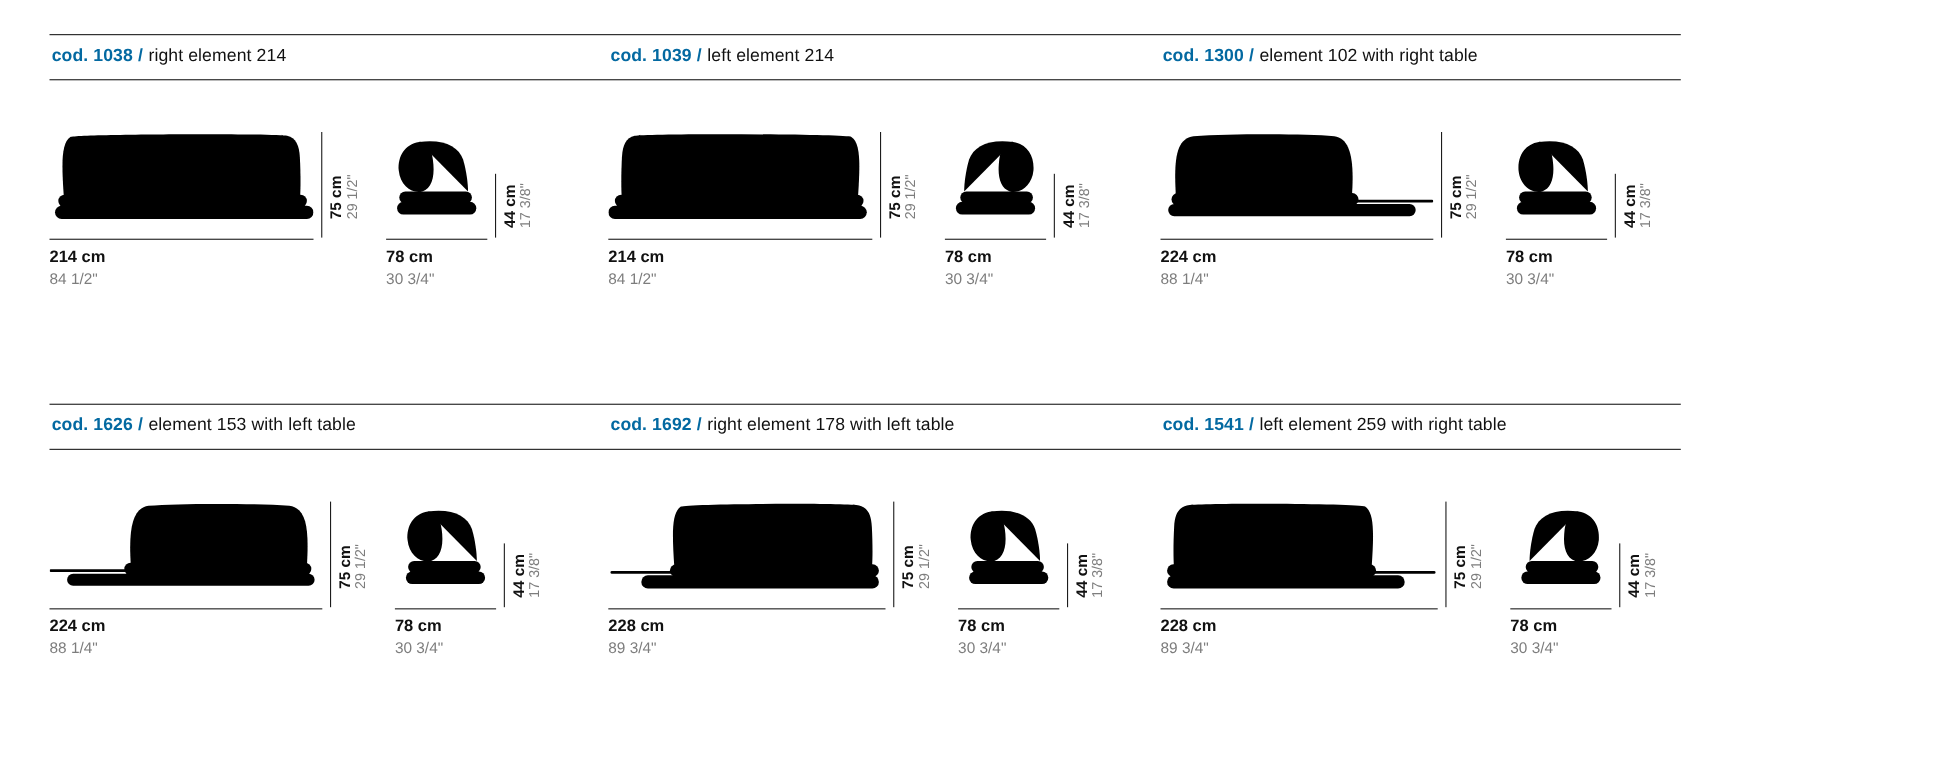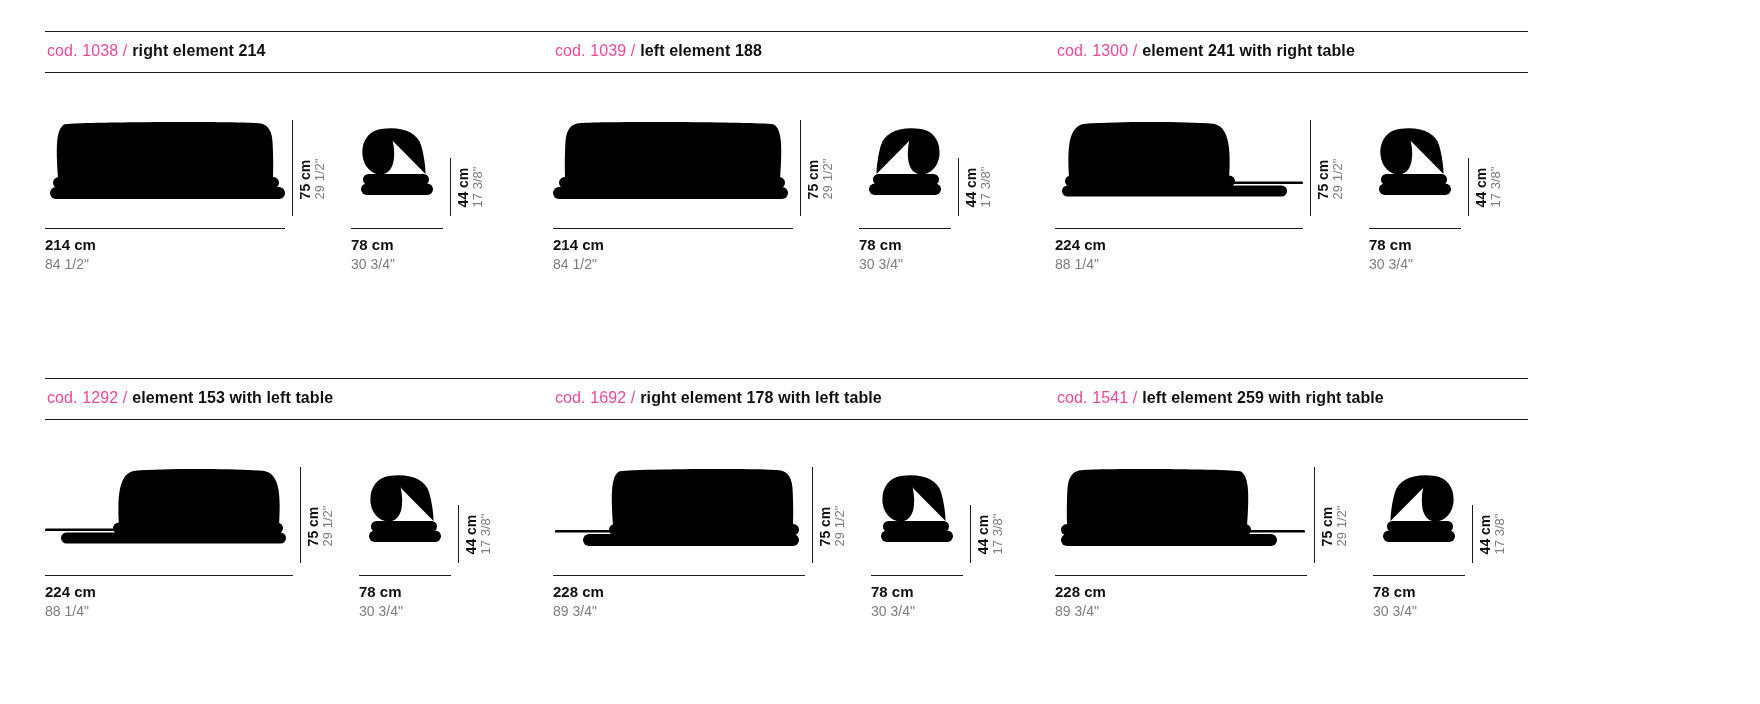--- a/index.html
+++ b/index.html
@@ -8,39 +8,39 @@
     font-family:"Liberation Sans","DejaVu Sans",sans-serif;color:#141414;
   }
   .content{position:absolute;left:45px;top:0;width:1483px;}
   .row{margin-top:31px;}
   .row.second{margin-top:106px;}
   .hdr-band{
     display:grid;grid-template-columns:508px 502px 473px;
     border-top:1.5px solid #1c1c1c;border-bottom:1.5px solid #1c1c1c;
   }
   .hdr{padding:10px 0 12px 2px;font-size:16px;letter-spacing:.1px;white-space:nowrap;}
-  .hdr .code{font-weight:400;color:#ec4899;}
-  .hdr .name{font-weight:700;color:#111;margin-left:5px;}
+  .hdr .code{font-weight:700;color:#0369a1;}
+  .hdr .name{font-weight:400;color:#111;margin-left:5px;}
   .figs{display:grid;grid-template-columns:508px 502px 473px;margin-top:44px;}
   .figcell{display:flex;gap:24px;align-items:flex-end;}
   .figgroup{display:flex;flex-direction:column;}
   .figrow{display:flex;}
   svg.draw{display:block;}
   .vdim{position:relative;width:42px;height:100px;}
   .vrule{position:absolute;left:7px;top:3px;bottom:1px;width:0;border-left:1.5px solid #1c1c1c;}
   .vrule.partial{top:41%;}
   .vlabel{
     position:absolute;left:12px;top:62%;
     transform:translateY(-50%) rotate(180deg);
     writing-mode:vertical-rl;white-space:nowrap;line-height:1.15;
   }
   .vlabel.low{top:70%;}
   .vcm{font-size:14px;font-weight:700;color:#111;}
   .vin{font-size:13px;color:#7d7d7d;}
-  .wdim{border-top:1.5px solid #1c1c1c;margin-top:11px;padding-top:7px;}
+  .wdim{border-top:1.5px solid #1c1c1c;padding-top:7px;}
   .wcm{font-size:15px;font-weight:700;color:#111;}
   .win{font-size:14px;color:#7d7d7d;margin-top:3px;}
 </style>
 </head>
 <body>
 
 <svg width="0" height="0" style="position:absolute" aria-hidden="true">
   <defs>
     <symbol id="front-plain" viewBox="0 0 240 100">
       <path d="M13 62 C11 32 10.5 13 19 7.5 C24 4.8 206 4 216 6.5 C224 8.5 227 15 227.6 26 C228.3 40 228.4 53 227.8 62"></path>
@@ -80,24 +80,24 @@
 
 <div class="page">
   <div class="content">
 
     <div class="row">
       <div class="hdr-band">
         <div class="hdr">
           <span class="code">cod. 1038 /</span><span class="name">right element 214</span>
         </div>
         <div class="hdr">
-          <span class="code">cod. 1039 /</span><span class="name">left element 188</span>
-        </div>
-        <div class="hdr">
-          <span class="code">cod. 1300 /</span><span class="name">element 241 with right table</span>
+          <span class="code">cod. 1039 /</span><span class="name">left element 214</span>
+        </div>
+        <div class="hdr">
+          <span class="code">cod. 1300 /</span><span class="name">element 102 with right table</span>
         </div>
       </div>
 
       <div class="figs">
 
         <div class="figcell">
           <div class="figgroup">
             <div class="figrow">
               <svg class="draw" width="240" height="100" viewBox="0 0 240 100">
                   <use href="#front-plain"></use>
@@ -212,21 +212,21 @@
             </div>
           </div>
         </div>
 
       </div>
     </div>
 
     <div class="row second">
       <div class="hdr-band">
         <div class="hdr">
-          <span class="code">cod. 1292 /</span><span class="name">element 153 with left table</span>
+          <span class="code">cod. 1626 /</span><span class="name">element 153 with left table</span>
         </div>
         <div class="hdr">
           <span class="code">cod. 1692 /</span><span class="name">right element 178 with left table</span>
         </div>
         <div class="hdr">
           <span class="code">cod. 1541 /</span><span class="name">left element 259 with right table</span>
         </div>
       </div>
 
       <div class="figs">

